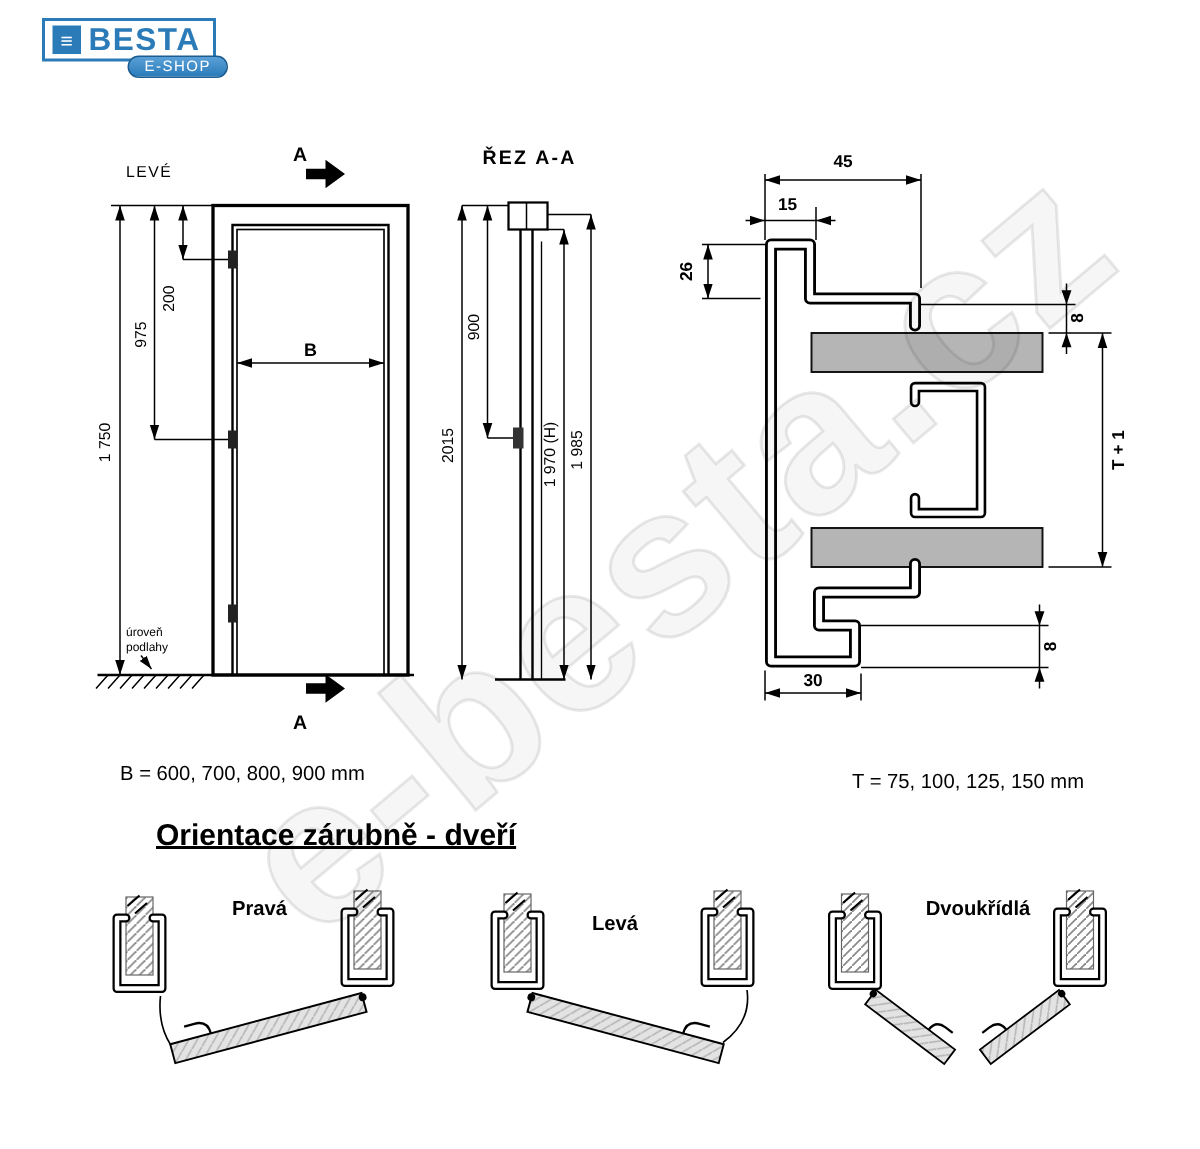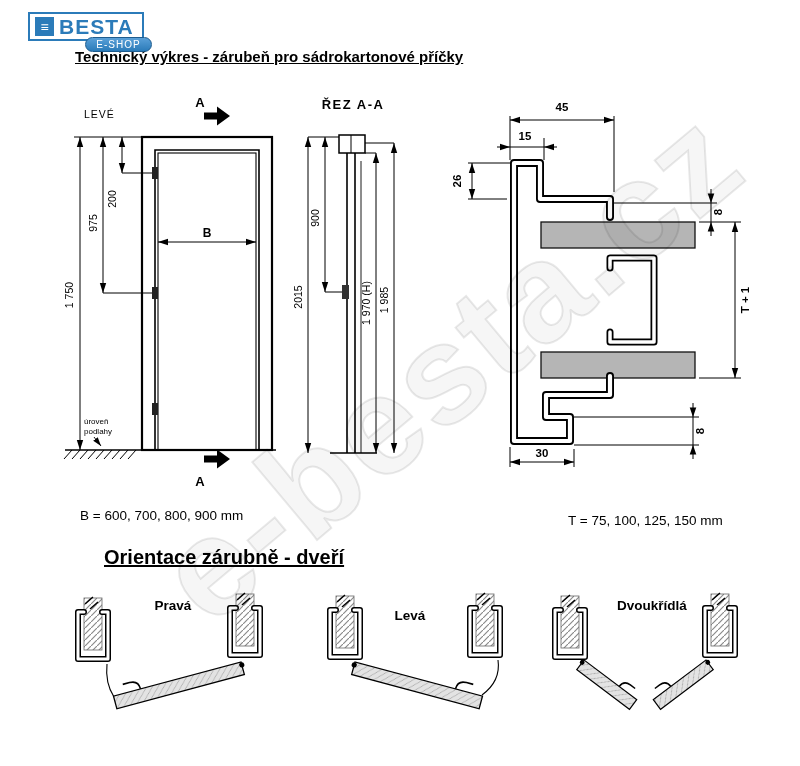--- a/index.html
+++ b/index.html
@@ -44,21 +44,20 @@
 <div class="page">
 
   <div class="abs logo">
     <div class="logo-main">
       <span class="logo-icon">≡</span>
       <span class="logo-name">BESTA</span>
     </div>
     <span class="logo-sub">E-SHOP</span>
   </div>
 
-  <div class="abs doc-title">Technický výkres - zárubeň pro sádrokartonové příčky</div>
 
   <svg class="draw" style="left:60px;top:85px" width="260" height="420" viewBox="0 0 260 420">
     <defs>
       <marker id="arF" markerWidth="11" markerHeight="8" refX="10" refY="4" orient="auto-start-reverse">
         <path d="M0,0.8 L10,4 L0,7.2 z" fill="#000"></path>
       </marker>
     </defs>
 
     <text x="24" y="33" font-size="10.5" letter-spacing="1">LEVÉ</text>
 

